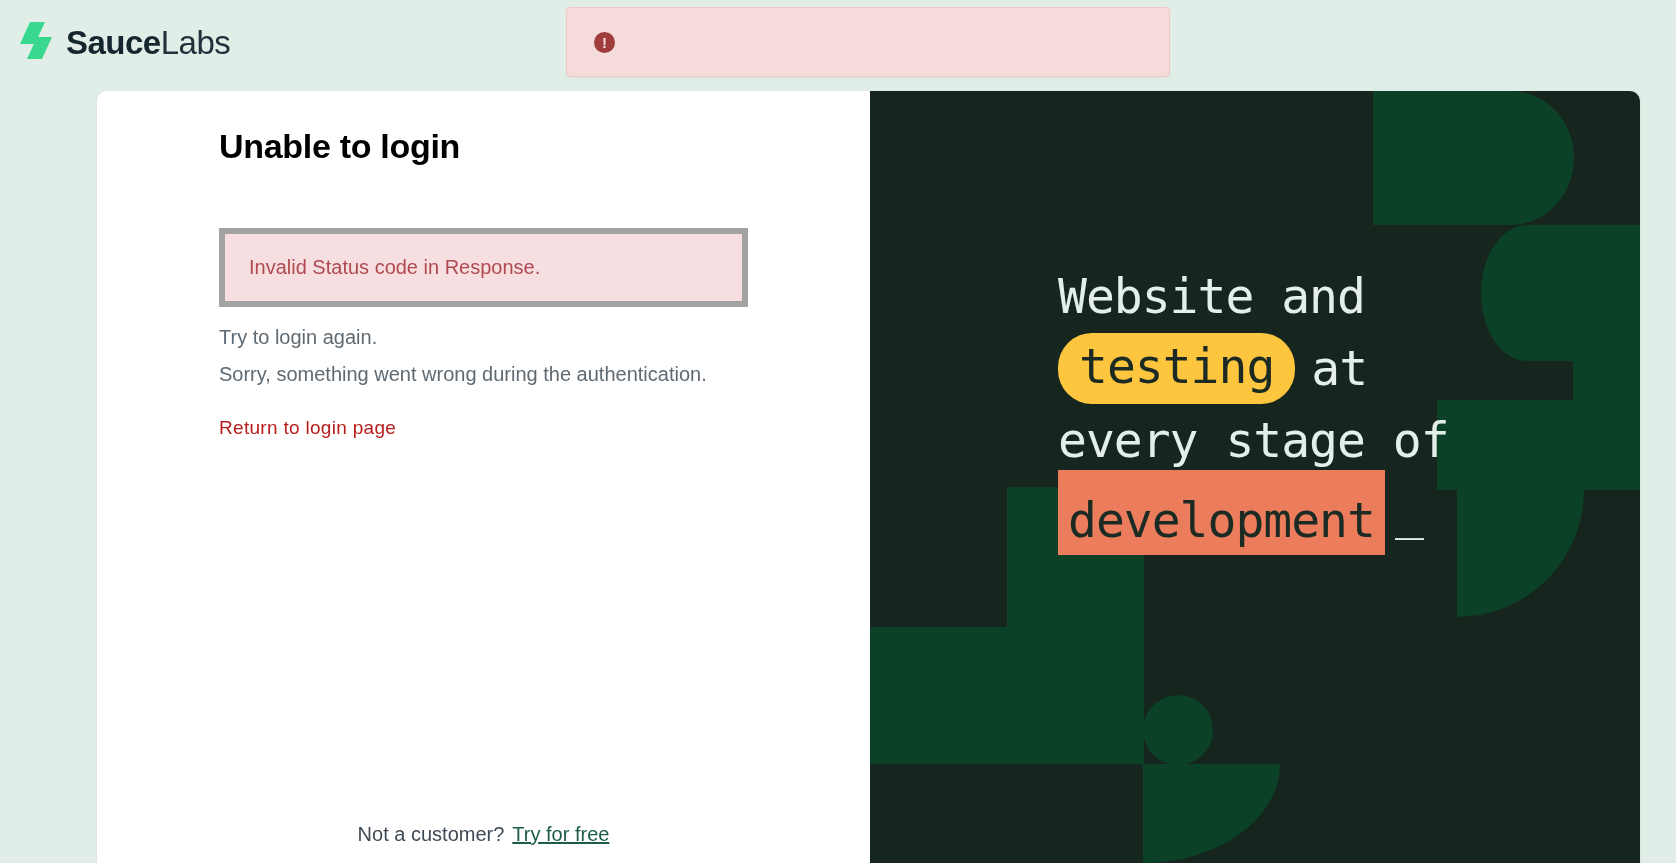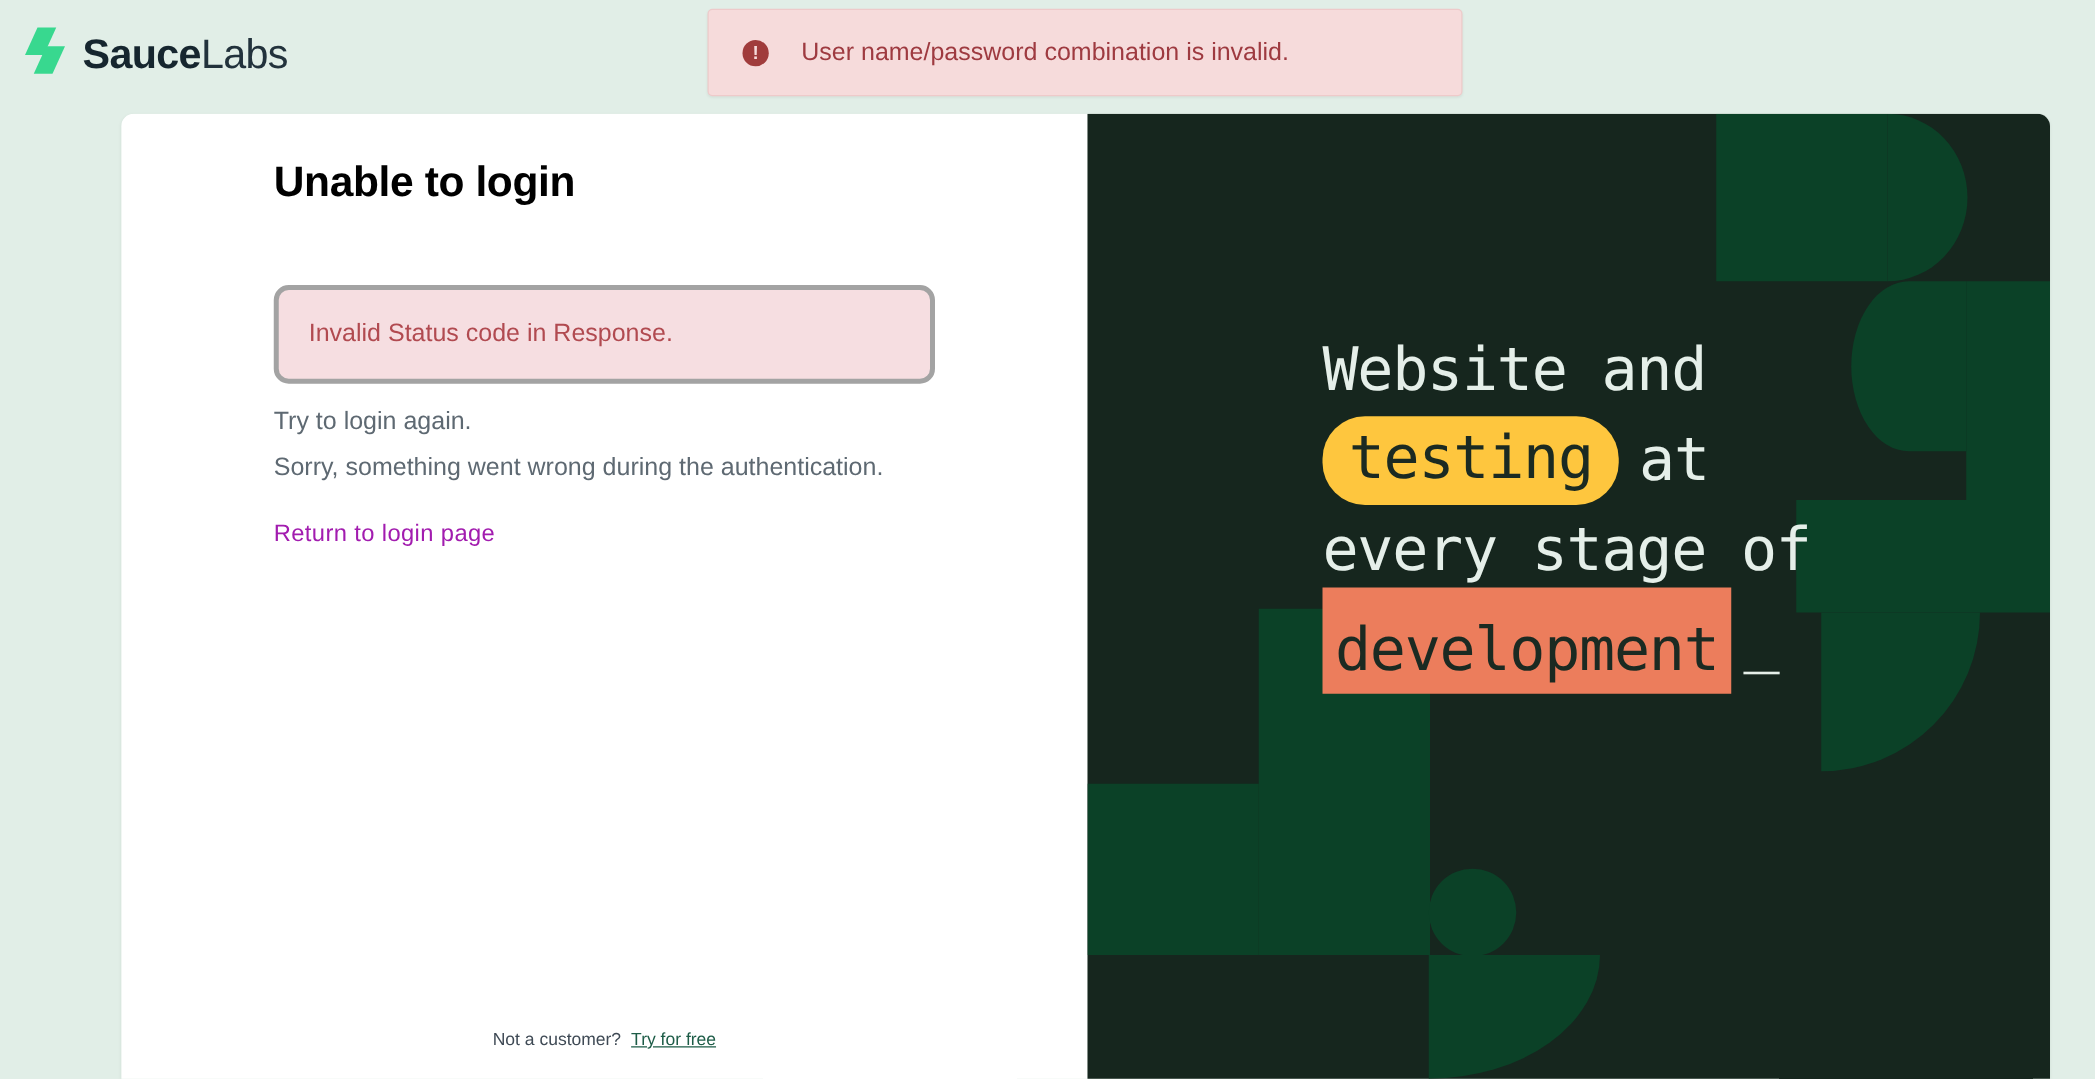--- a/index.html
+++ b/index.html
@@ -35,36 +35,36 @@
     border-radius:10px;overflow:hidden;display:flex;
     box-shadow:0 1px 3px rgba(20,40,30,0.08);
   }
   .card{width:773px;background:#ffffff;position:relative;flex:0 0 auto;}
   .card h1{
     position:absolute;left:122px;top:36px;margin:0;
     font-size:34px;font-weight:700;color:#000000;letter-spacing:-0.3px;
   }
   .error-box{
     position:absolute;left:122px;top:137px;width:529px;height:79px;
-    background:#f6dee1;border:4px solid #a3a3a3;border-radius:12px;
+    background:#f6dee1;border:6px solid #a3a3a3;border-radius:0;
     box-sizing:border-box;display:flex;align-items:center;
   }
   .error-box .txt{margin-left:24px;font-size:20px;color:#b14a50;}
   .desc{
     position:absolute;left:122px;top:228px;width:540px;
     font-size:20px;color:#5e6972;line-height:37px;
   }
   .return-link{
     position:absolute;left:122px;top:326px;
-    font-size:19px;color:#a21caf;font-weight:500;letter-spacing:0.3px;
+    font-size:19px;color:#b91c1c;font-weight:500;letter-spacing:0.3px;
     text-decoration:none;cursor:pointer;
   }
   .card-footer{
     position:absolute;left:0;top:732px;width:100%;text-align:center;
-    font-size:14px;color:#3f4a55;
+    font-size:20px;color:#3f4a55;
   }
   .card-footer .cta{
     color:#1d5c47;text-decoration:underline;margin-left:8px;cursor:pointer;font-weight:500;
   }
 
   
   .panel{flex:1 1 auto;position:relative;background:#16261e;overflow:hidden;}
   .shape{position:absolute;background:#0b4127;}
   .sh-g1{left:503px;top:0;width:137px;height:134px;}
   .sh-g2{left:640px;top:0;width:64px;height:134px;border-radius:0 100% 100% 0 / 0 50% 50% 0;}
@@ -102,21 +102,20 @@
     <svg width="44" height="44" viewBox="0 0 44 44">
       <path d="M6 26 L16 4 L31 4 L21 26 Z" fill="#38d88f"></path>
       <path d="M38 19 L28 41 L13 41 L23 19 Z" fill="#38d88f"></path>
     </svg>
   </span>
   <span class="logo-text"><span class="bold">Sauce</span><span class="light">Labs</span></span>
 </div>
 
 <div class="top-banner">
   <div class="err-ic">!</div>
-  <div class="msg">User name/password combination is invalid.</div>
 </div>
 
 <div class="container">
 
   <div class="card">
     <h1>Unable to login</h1>
 
     <div class="error-box">
       <span class="txt">Invalid Status code in Response.</span>
     </div>

